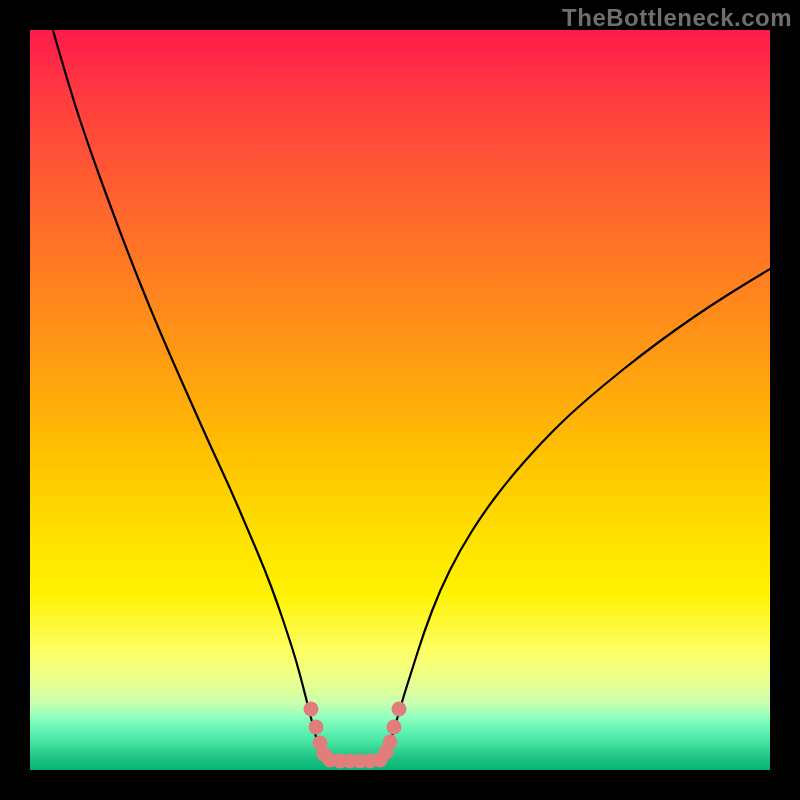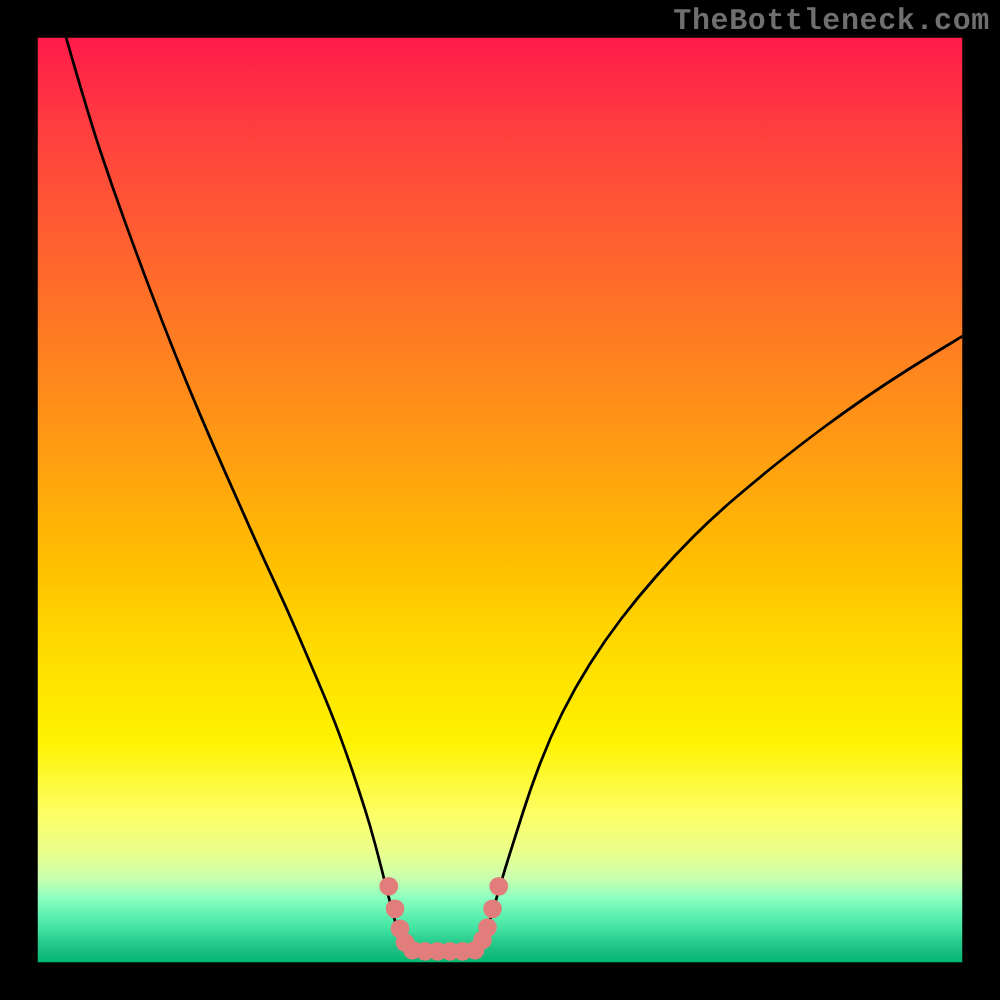--- a/index.html
+++ b/index.html
@@ -13,21 +13,21 @@
   .container {
     position: relative;
     width: 800px;
     height: 800px;
     background: #000000;
   }
   .watermark {
     position: absolute;
     top: 4px;
     right: 8px;
-    font-family: Liberation Mono, monospace;
+    font-family: Liberation Sans, sans-serif;
     font-size: 24px;
     font-weight: bold;
     color: #6f6f6f;
     letter-spacing: 0.5px;
     z-index: 50;
   }
   .plot-area {
     position: absolute;
     left: 30px;
     top: 30px;

